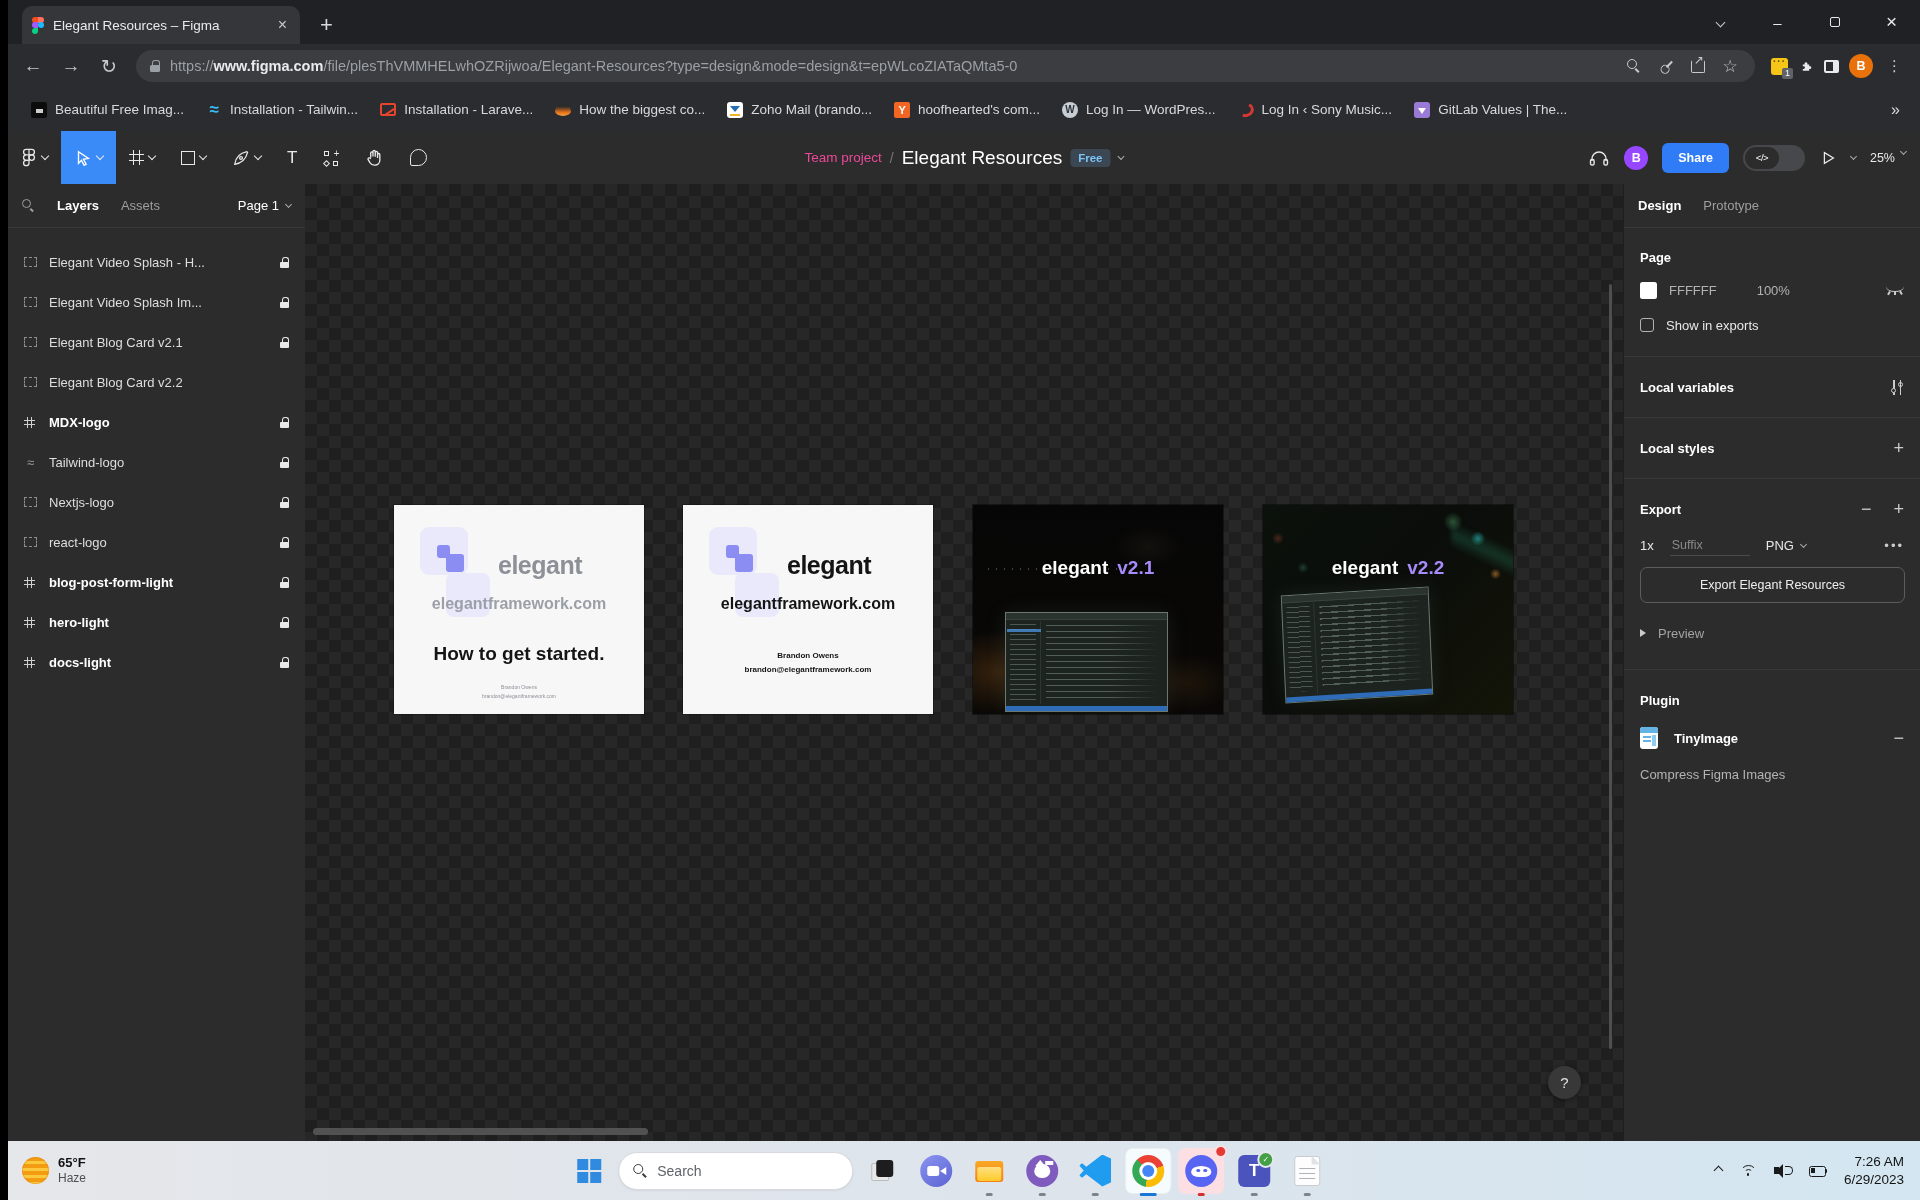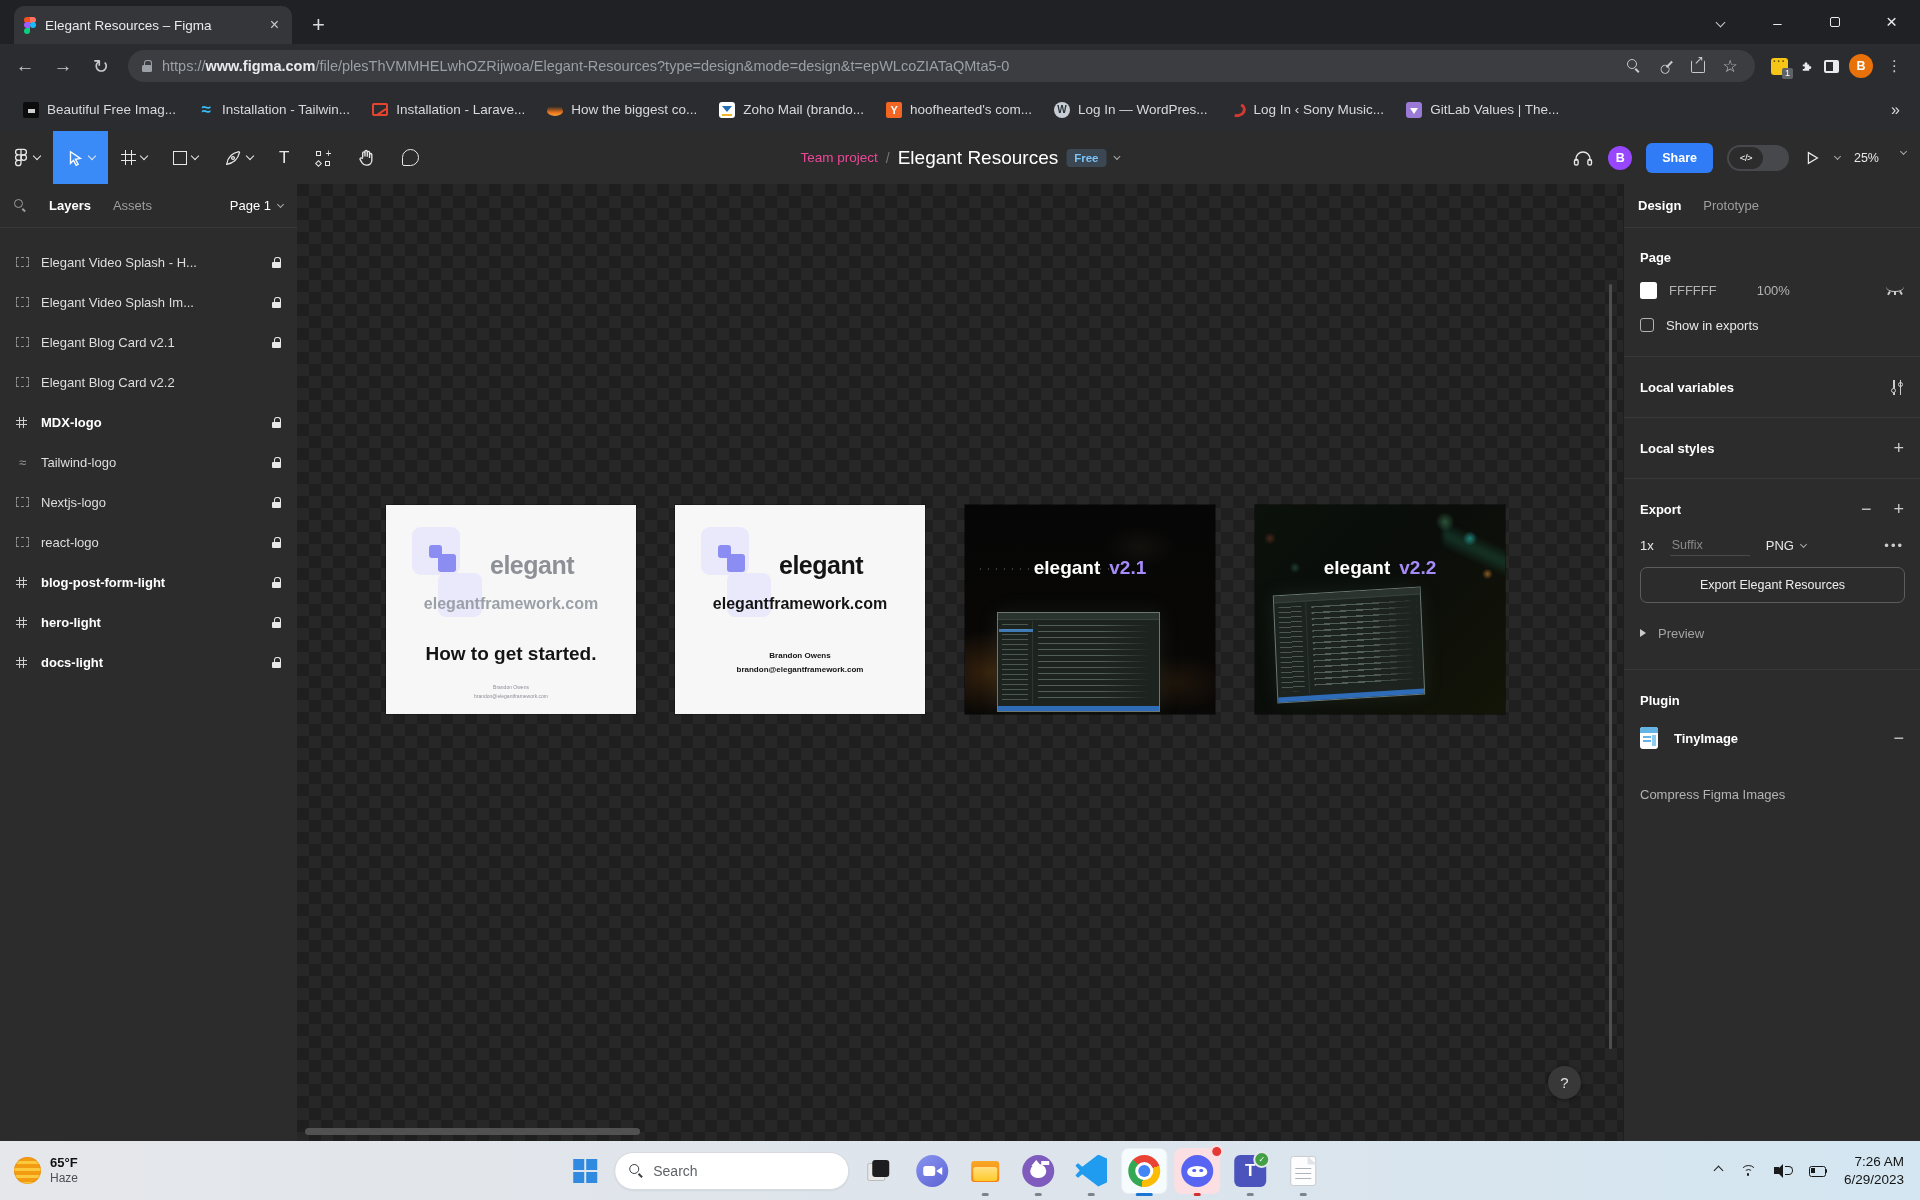--- a/index.html
+++ b/index.html
@@ -1,18 +1,18 @@
 <!DOCTYPE html>
 <html><head>
 <meta charset="utf-8">
 <style>
   *{margin:0;padding:0;box-sizing:border-box;}
   html,body{width:1920px;height:1200px;overflow:hidden;background:#000;}
   body{font-family:"Liberation Sans","DejaVu Sans",sans-serif;-webkit-font-smoothing:antialiased;}
-  #screen{position:relative;width:1920px;height:1200px;display:flex;flex-direction:column;}
+  #screen{position:relative;width:1920px;height:1200px;display:flex;flex-direction:column;padding-left:8px;}
 
   
   #tabbar{height:44px;background:#202124;display:flex;align-items:flex-end;position:relative;}
   .tab{width:278px;height:38px;background:#35363a;border-radius:10px 10px 0 0;margin-left:14px;display:flex;align-items:center;padding:0 10px;gap:9px;}
   .tab-title{color:#e8eaed;font-size:13.5px;flex:1;white-space:nowrap;overflow:hidden;}
   .tab-close{color:#c7c9cc;font-size:16px;cursor:pointer;padding:0 3px;}
   .newtab{color:#d7d9dc;font-size:22px;font-weight:300;margin:0 0 4px 12px;padding:2px 8px;}
   .figma-favicon{position:relative;width:12px;height:17px;flex:0 0 12px;}
   .figma-favicon i{position:absolute;width:6px;height:6px;}
   .figma-favicon i:nth-child(1){left:0;top:0;background:#f24e1e;border-radius:3px 0 0 3px;}
@@ -102,21 +102,21 @@
   .i-bubble{position:relative;width:17px;height:17px;border:1.5px solid #e8e8e8;border-radius:50% 50% 50% 12%;}
   #fg-title{position:absolute;left:50%;top:0;transform:translateX(-50%);height:53px;display:flex;align-items:center;gap:8px;}
   #fg-title .proj{color:#ec4899;font-size:13.5px;}
   #fg-title .sep{color:#777;font-size:14px;}
   #fg-title .file{color:#fff;font-size:19px;}
   .free-badge{background:rgba(125,195,255,0.18);color:#7cc4f8;font-size:11.5px;font-weight:600;padding:3px 8px;border-radius:4px;}
   #fg-right{position:absolute;right:0;top:0;height:53px;display:flex;align-items:center;gap:14px;padding-right:14px;}
   .share-btn{background:#2f7cf6;color:#fff;font-size:12.5px;font-weight:600;padding:8px 16px;border-radius:6px;}
   .devtoggle{width:62px;height:26px;background:#47484c;border-radius:13px;position:relative;}
   .devtoggle .knob{position:absolute;left:2px;top:2px;width:34px;height:22px;background:#2c2c2c;border-radius:11px;display:flex;align-items:center;justify-content:center;color:#fff;font-size:9.5px;letter-spacing:-0.5px;}
-  .zoom-ctl{color:#e8e8e8;font-size:12.5px;display:flex;gap:22px;}
+  .zoom-ctl{color:#e8e8e8;font-size:12.5px;display:flex;gap:6px;}
 
   #fg-body{flex:1;display:flex;min-height:0;}
   .panel{width:297px;background:#2c2c2c;flex:0 0 297px;color:#fff;position:relative;}
   .panel-head{height:44px;display:flex;align-items:center;padding:0 14px;border-bottom:1px solid #383838;gap:22px;}
   .ph-tab{font-size:13px;color:#9e9e9e;}
   .ph-tab.on{color:#fff;font-weight:700;}
   .mag-s{position:relative;width:13px;height:13px;flex:0 0 13px;}
   .mag-s:before{content:"";position:absolute;left:0;top:0;width:7px;height:7px;border:1.5px solid #9e9e9e;border-radius:50%;}
   .mag-s:after{content:"";position:absolute;left:8.5px;top:8.5px;width:4px;height:1.5px;background:#9e9e9e;transform:rotate(45deg);transform-origin:0 0;}
   .page-sel{margin-left:auto;display:flex;align-items:center;gap:7px;color:#fff;font-size:13px;}
@@ -652,21 +652,21 @@
           <div class="rp-row" style="height:32px;">
               <span class="rp-title">Plugin</span>
             </div>
           <div class="rp-row" style="height:44px;gap:16px;">
             <span class="tiny-ico">
                 <i></i>
               </span>
             <span style="color:#fff;font-weight:600;">TinyImage</span>
             <span class="minusico" style="margin-left:auto;">−</span>
           </div>
-          <div class="rp-row" style="height:28px;margin-top:20px;">
+          <div class="rp-row" style="height:28px;">
               <span class="rp-dim">Compress Figma Images</span>
             </div>
         </div>
       </aside>
     </div>
   </div>
 
   <div id="taskbar">
     <div id="weather">
       <span class="wx-ico"></span>

